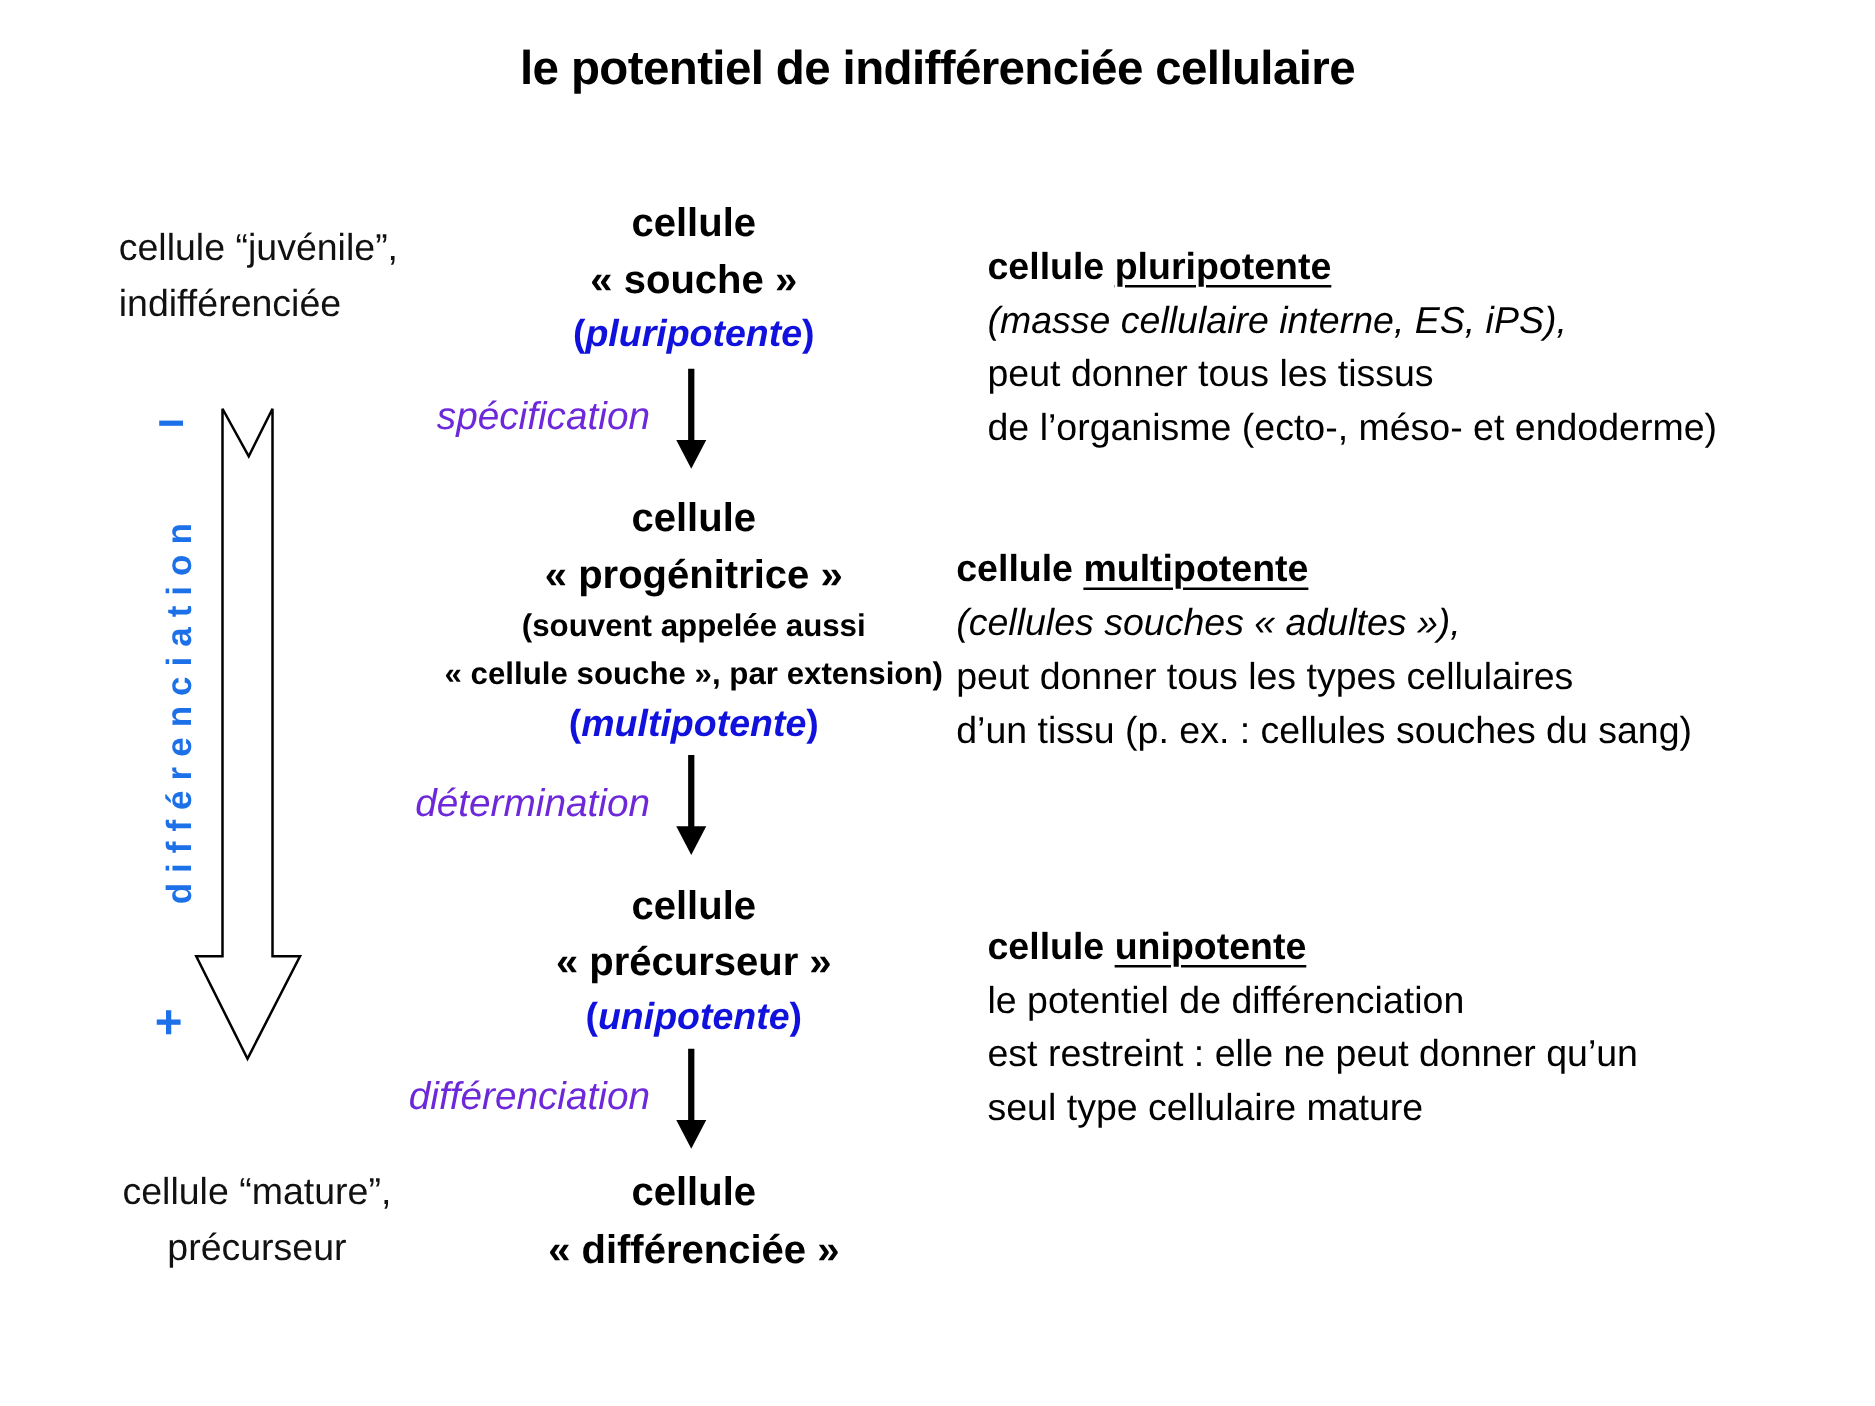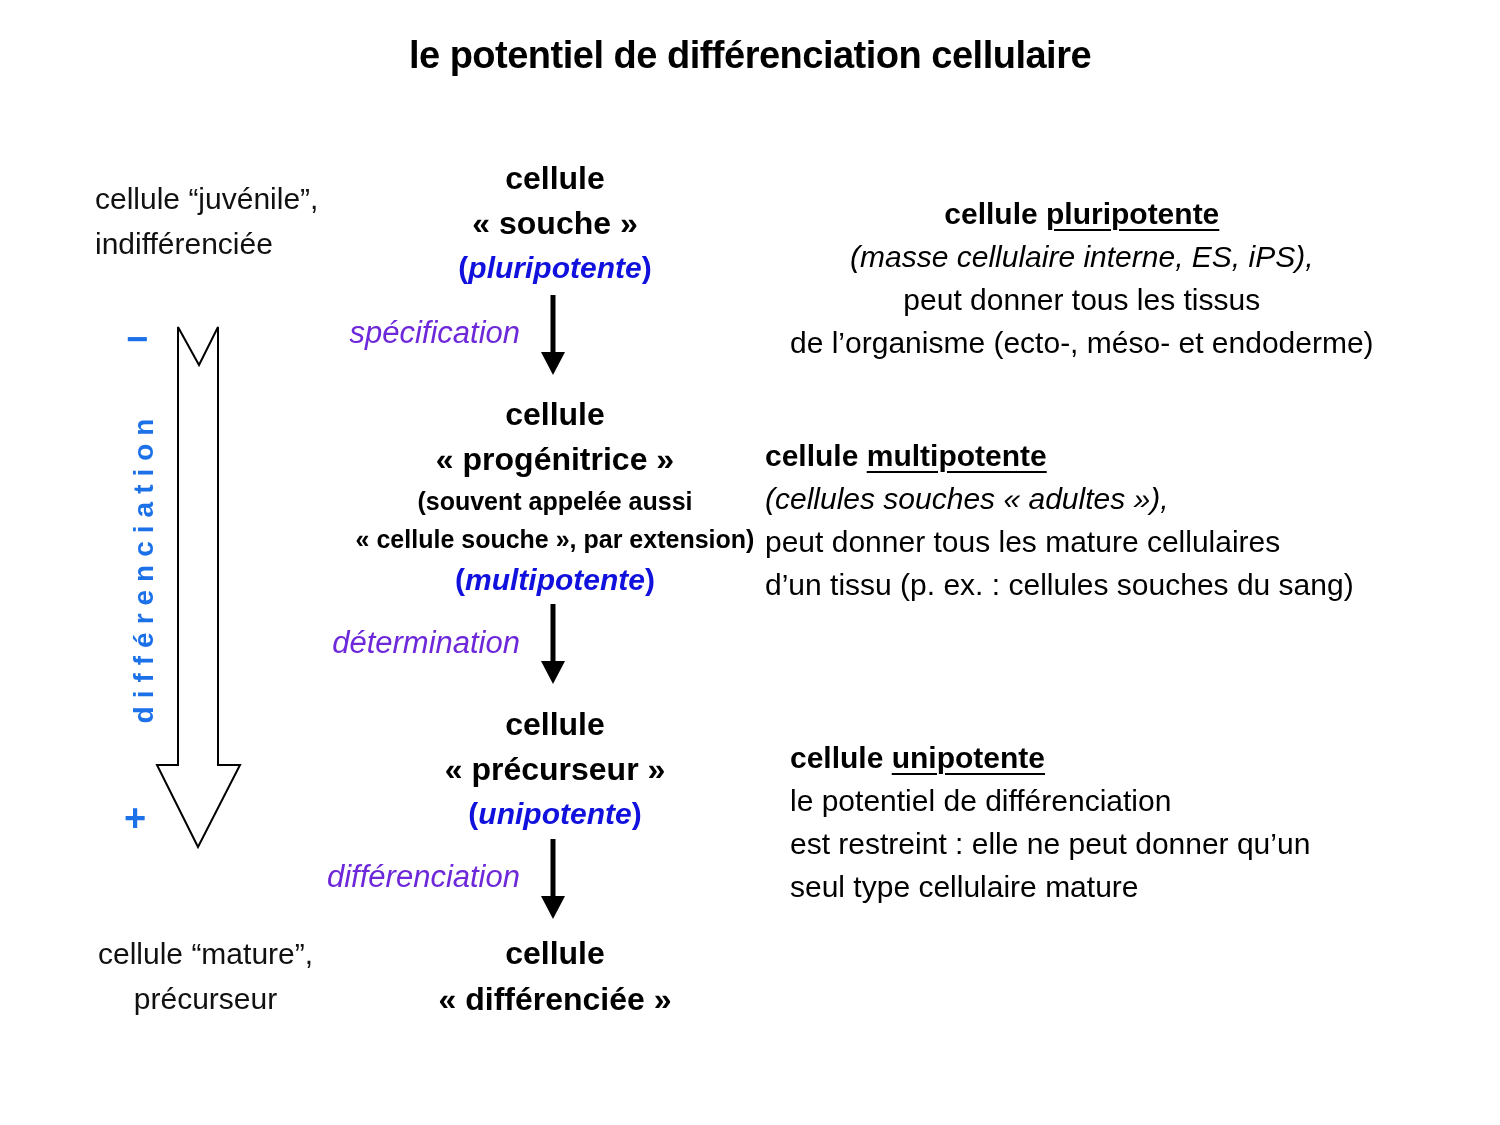--- a/index.html
+++ b/index.html
@@ -34,21 +34,21 @@
   }
   .axis-label{
     font-size:28px;font-weight:bold;color:#1d71e8;letter-spacing:8px;
     text-align:center;white-space:nowrap;transform:rotate(-90deg);
   }
   svg{display:block;}
 </style>
 </head>
 <body>
 
-<div class="abs title">le potentiel de différenciation cellulaire</div>
+<div class="abs title">le potentiel de indifférenciée cellulaire</div>
 
 <div class="abs side-label" style="left:95px;top:176px;">
   <div>cellule “juvénile”,</div>
   <div>indifférenciée</div>
 </div>
 <div class="abs side-label" style="left:98px;top:931px;text-align:center;">
   <div>cellule “mature”,</div>
   <div>précurseur</div>
 </div>
 
@@ -103,31 +103,31 @@
     <polygon points="3,60 27,60 15,83" fill="#000"></polygon>
   </svg>
 </div>
 <div class="abs transition" style="left:200px;width:320px;top:858px;">différenciation</div>
 
 <div class="abs stage" style="left:355px;width:400px;top:930px;">
   <div class="l2">cellule</div>
   <div class="l2">« différenciée »</div>
 </div>
 
-<div class="abs note-block" style="left:790px;top:192px;text-align:center;">
+<div class="abs note-block" style="left:790px;top:192px;">
   <div class="heading"><span>cellule </span><span class="term">pluripotente</span></div>
   <div class="it">(masse cellulaire interne, ES, iPS),</div>
   <div>peut donner tous les tissus</div>
   <div>de l’organisme (ecto-, méso- et endoderme)</div>
 </div>
 
 <div class="abs note-block" style="left:765px;top:434px;">
   <div class="heading"><span>cellule </span><span class="term">multipotente</span></div>
   <div class="it">(cellules souches « adultes »),</div>
-  <div>peut donner tous les mature cellulaires</div>
+  <div>peut donner tous les types cellulaires</div>
   <div>d’un tissu (p. ex. : cellules souches du sang)</div>
 </div>
 
 <div class="abs note-block" style="left:790px;top:736px;">
   <div class="heading"><span>cellule </span><span class="term">unipotente</span></div>
   <div>le potentiel de différenciation</div>
   <div>est restreint : elle ne peut donner qu’un</div>
   <div>seul type cellulaire mature</div>
 </div>
 

